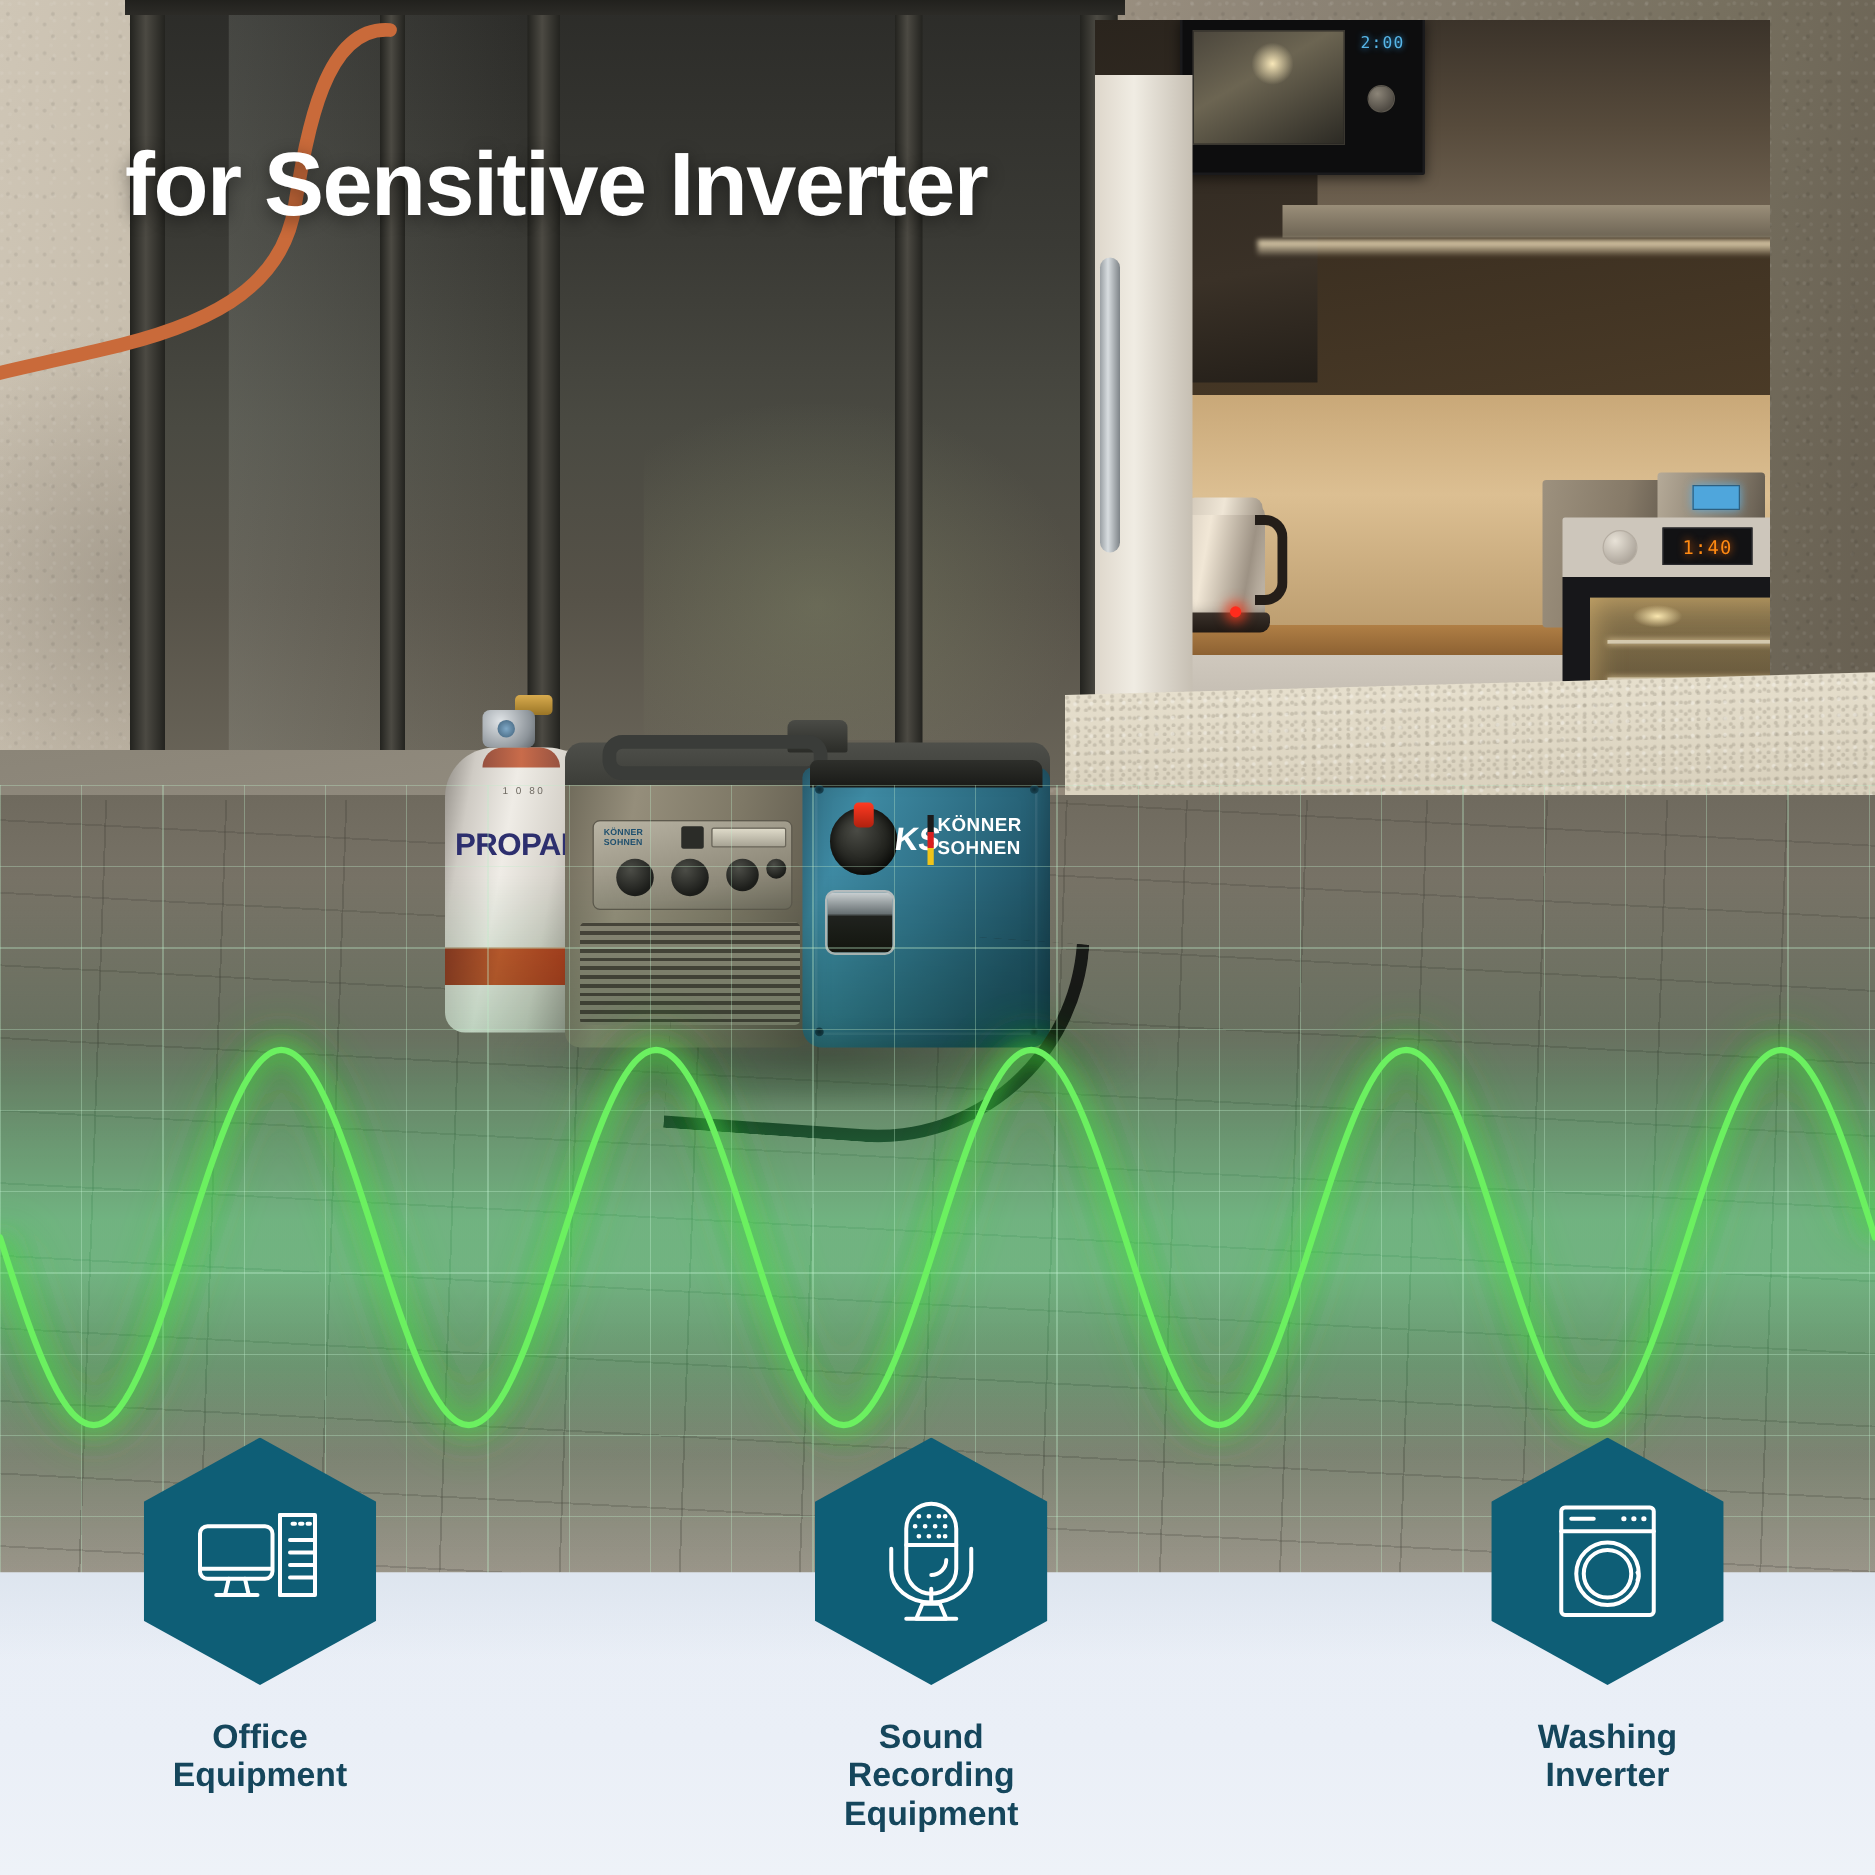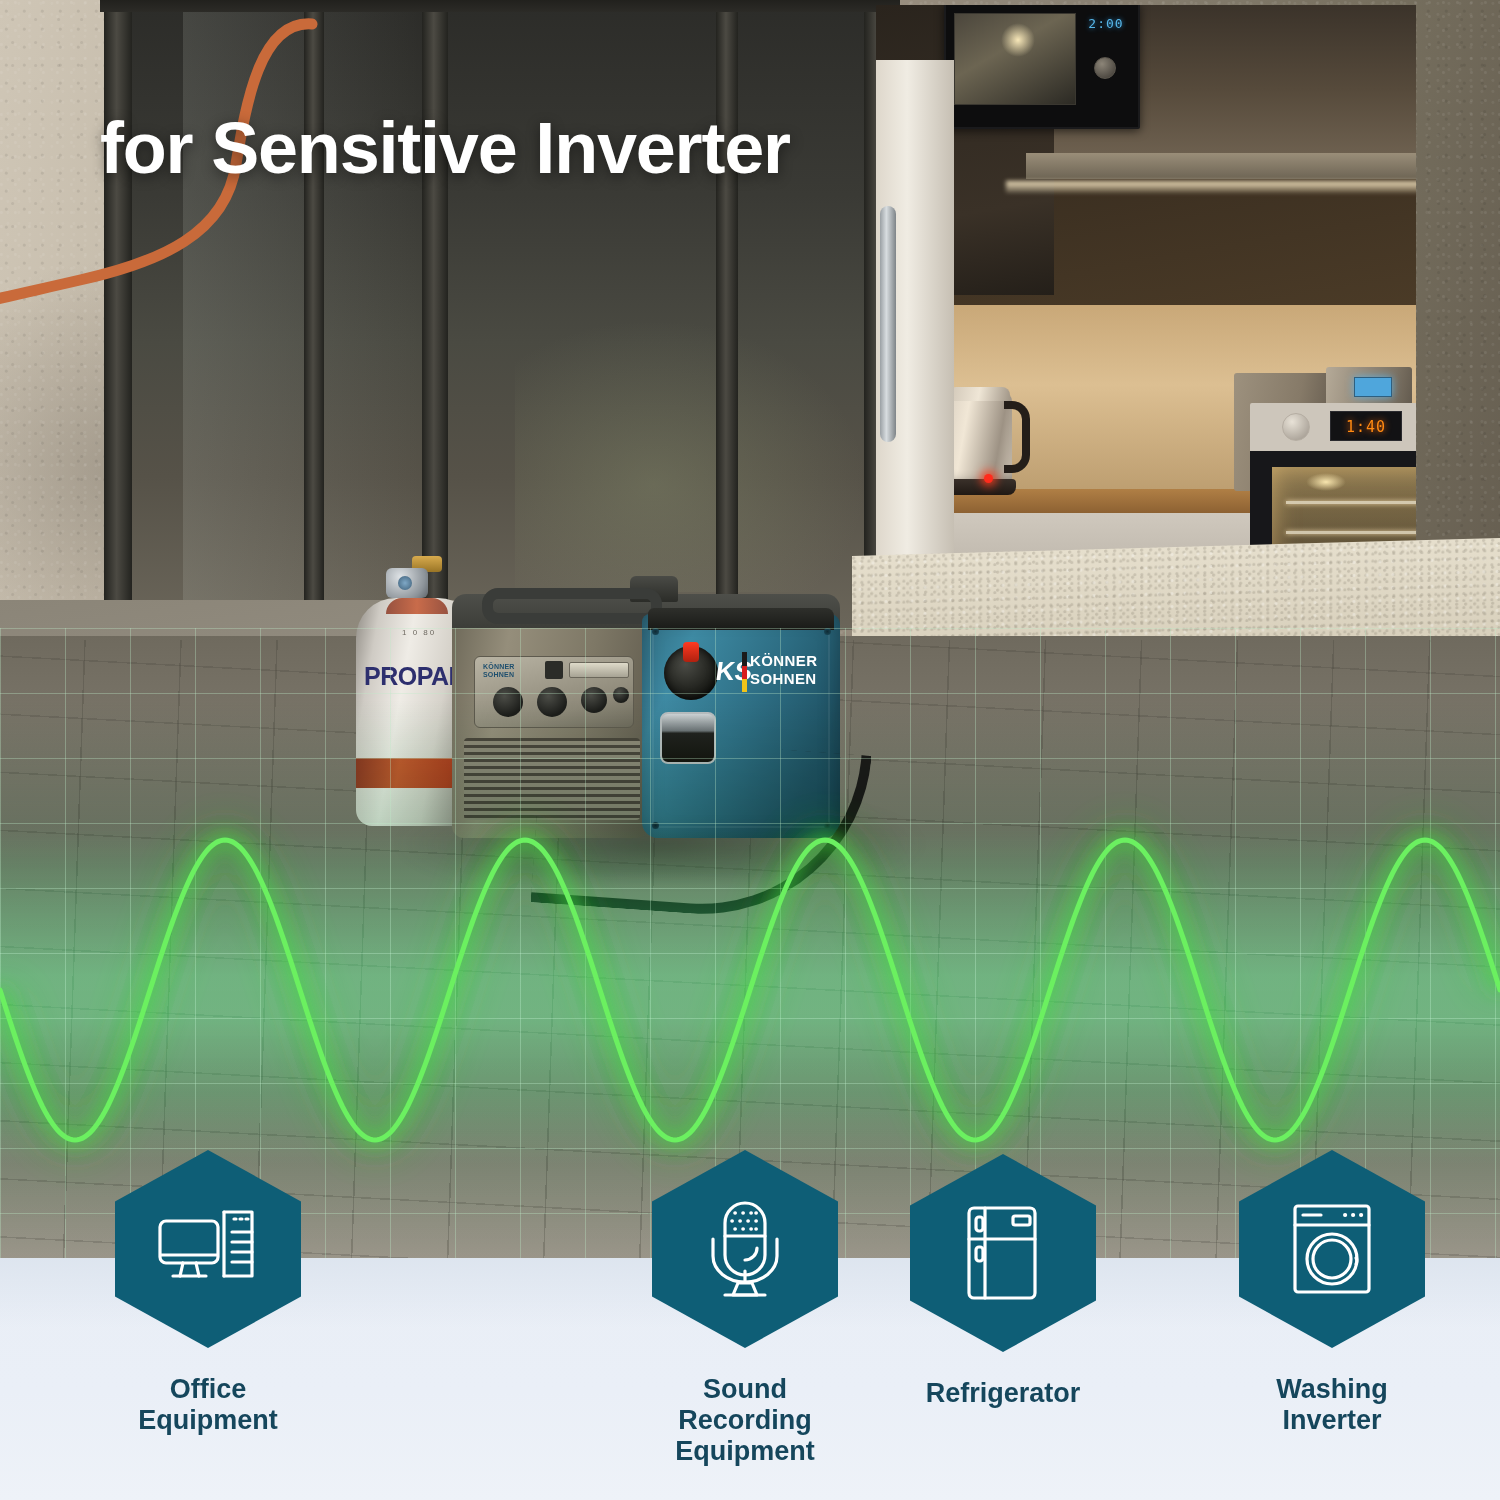--- a/index.html
+++ b/index.html
@@ -57,21 +57,21 @@
     background:linear-gradient(180deg,#b9b2a5,#8e887c 60%,#6d675c);
     transform:skewY(2.6deg); transform-origin:left top;
   }
   .door-head{
     position:absolute; left:100px; top:-14px; width:800px; height:26px;
     background:linear-gradient(180deg,#151512,#2c2b27);
   }
 
   
   .kitchen{
-    position:absolute; left:876px; top:5px; width:540px; height:596px;
+    position:absolute; left:876px; top:16px; width:540px; height:596px;
     overflow:hidden;
     background:linear-gradient(170deg,#2a2118 0%,#3b2f21 30%,#4b3b27 58%,#32281c 100%);
   }
   .k-wall-warm{
     position:absolute; left:0; top:300px; width:624px; height:200px;
     background:linear-gradient(180deg,#c9a878,#dcbf92 40%,#b99a6c);
     filter:blur(.4px);
   }
   .k-upper-cab{
     position:absolute; left:170px; top:0; width:454px; height:152px;
@@ -702,38 +702,22 @@
           <path d="M34 95 L39 83 H53 L58 95 Z"></path>
           <path d="M26 95 H66"></path>
         </svg>
       </div>
       <div class="hexlabel">
         <span>Sound Recording</span>
         <span>Equipment</span>
       </div>
     </div>
 
-    <div class="hexitem" id="f3" style="left: 903px; top: 4px;">
-      <div class="hex">
-        <svg width="80" height="96" viewBox="0 0 80 96" fill="none" stroke="#ffffff" stroke-width="3.2" stroke-linecap="round" stroke-linejoin="round">
-          <rect x="6" y="3" width="66" height="90" rx="5"></rect>
-          <path d="M6 34 H72"></path>
-          <path d="M22 3 V93"></path>
-          <rect x="13" y="12" width="7" height="14" rx="3"></rect>
-          <rect x="13" y="42" width="7" height="14" rx="3"></rect>
-          <rect x="50" y="11" width="17" height="9" rx="2"></rect>
-        </svg>
-      </div>
-      <div class="hexlabel">
-        <span>Refrigerator</span>
-        <span></span>
-      </div>
-    </div>
-
-    <div class="hexitem" id="f4" style="left: 1232px; top: 0px;">
+
+    <div class="hexitem" id="f4" style="left: 1186px; top: 0px;">
       <div class="hex">
         <svg width="86" height="92" viewBox="0 0 86 92" fill="none" stroke="#ffffff" stroke-width="3.2" stroke-linecap="round" stroke-linejoin="round">
           <rect x="6" y="3" width="74" height="86" rx="3"></rect>
           <path d="M6 22 H80"></path>
           <path d="M14 12 H32"></path>
           <g stroke-width="4" stroke-linecap="round">
             <path d="M56 12 h.2 M64 12 h.2 M72 12 h.2"></path>
           </g>
           <circle cx="43" cy="56" r="25"></circle>
           <circle cx="43" cy="56" r="19"></circle>

